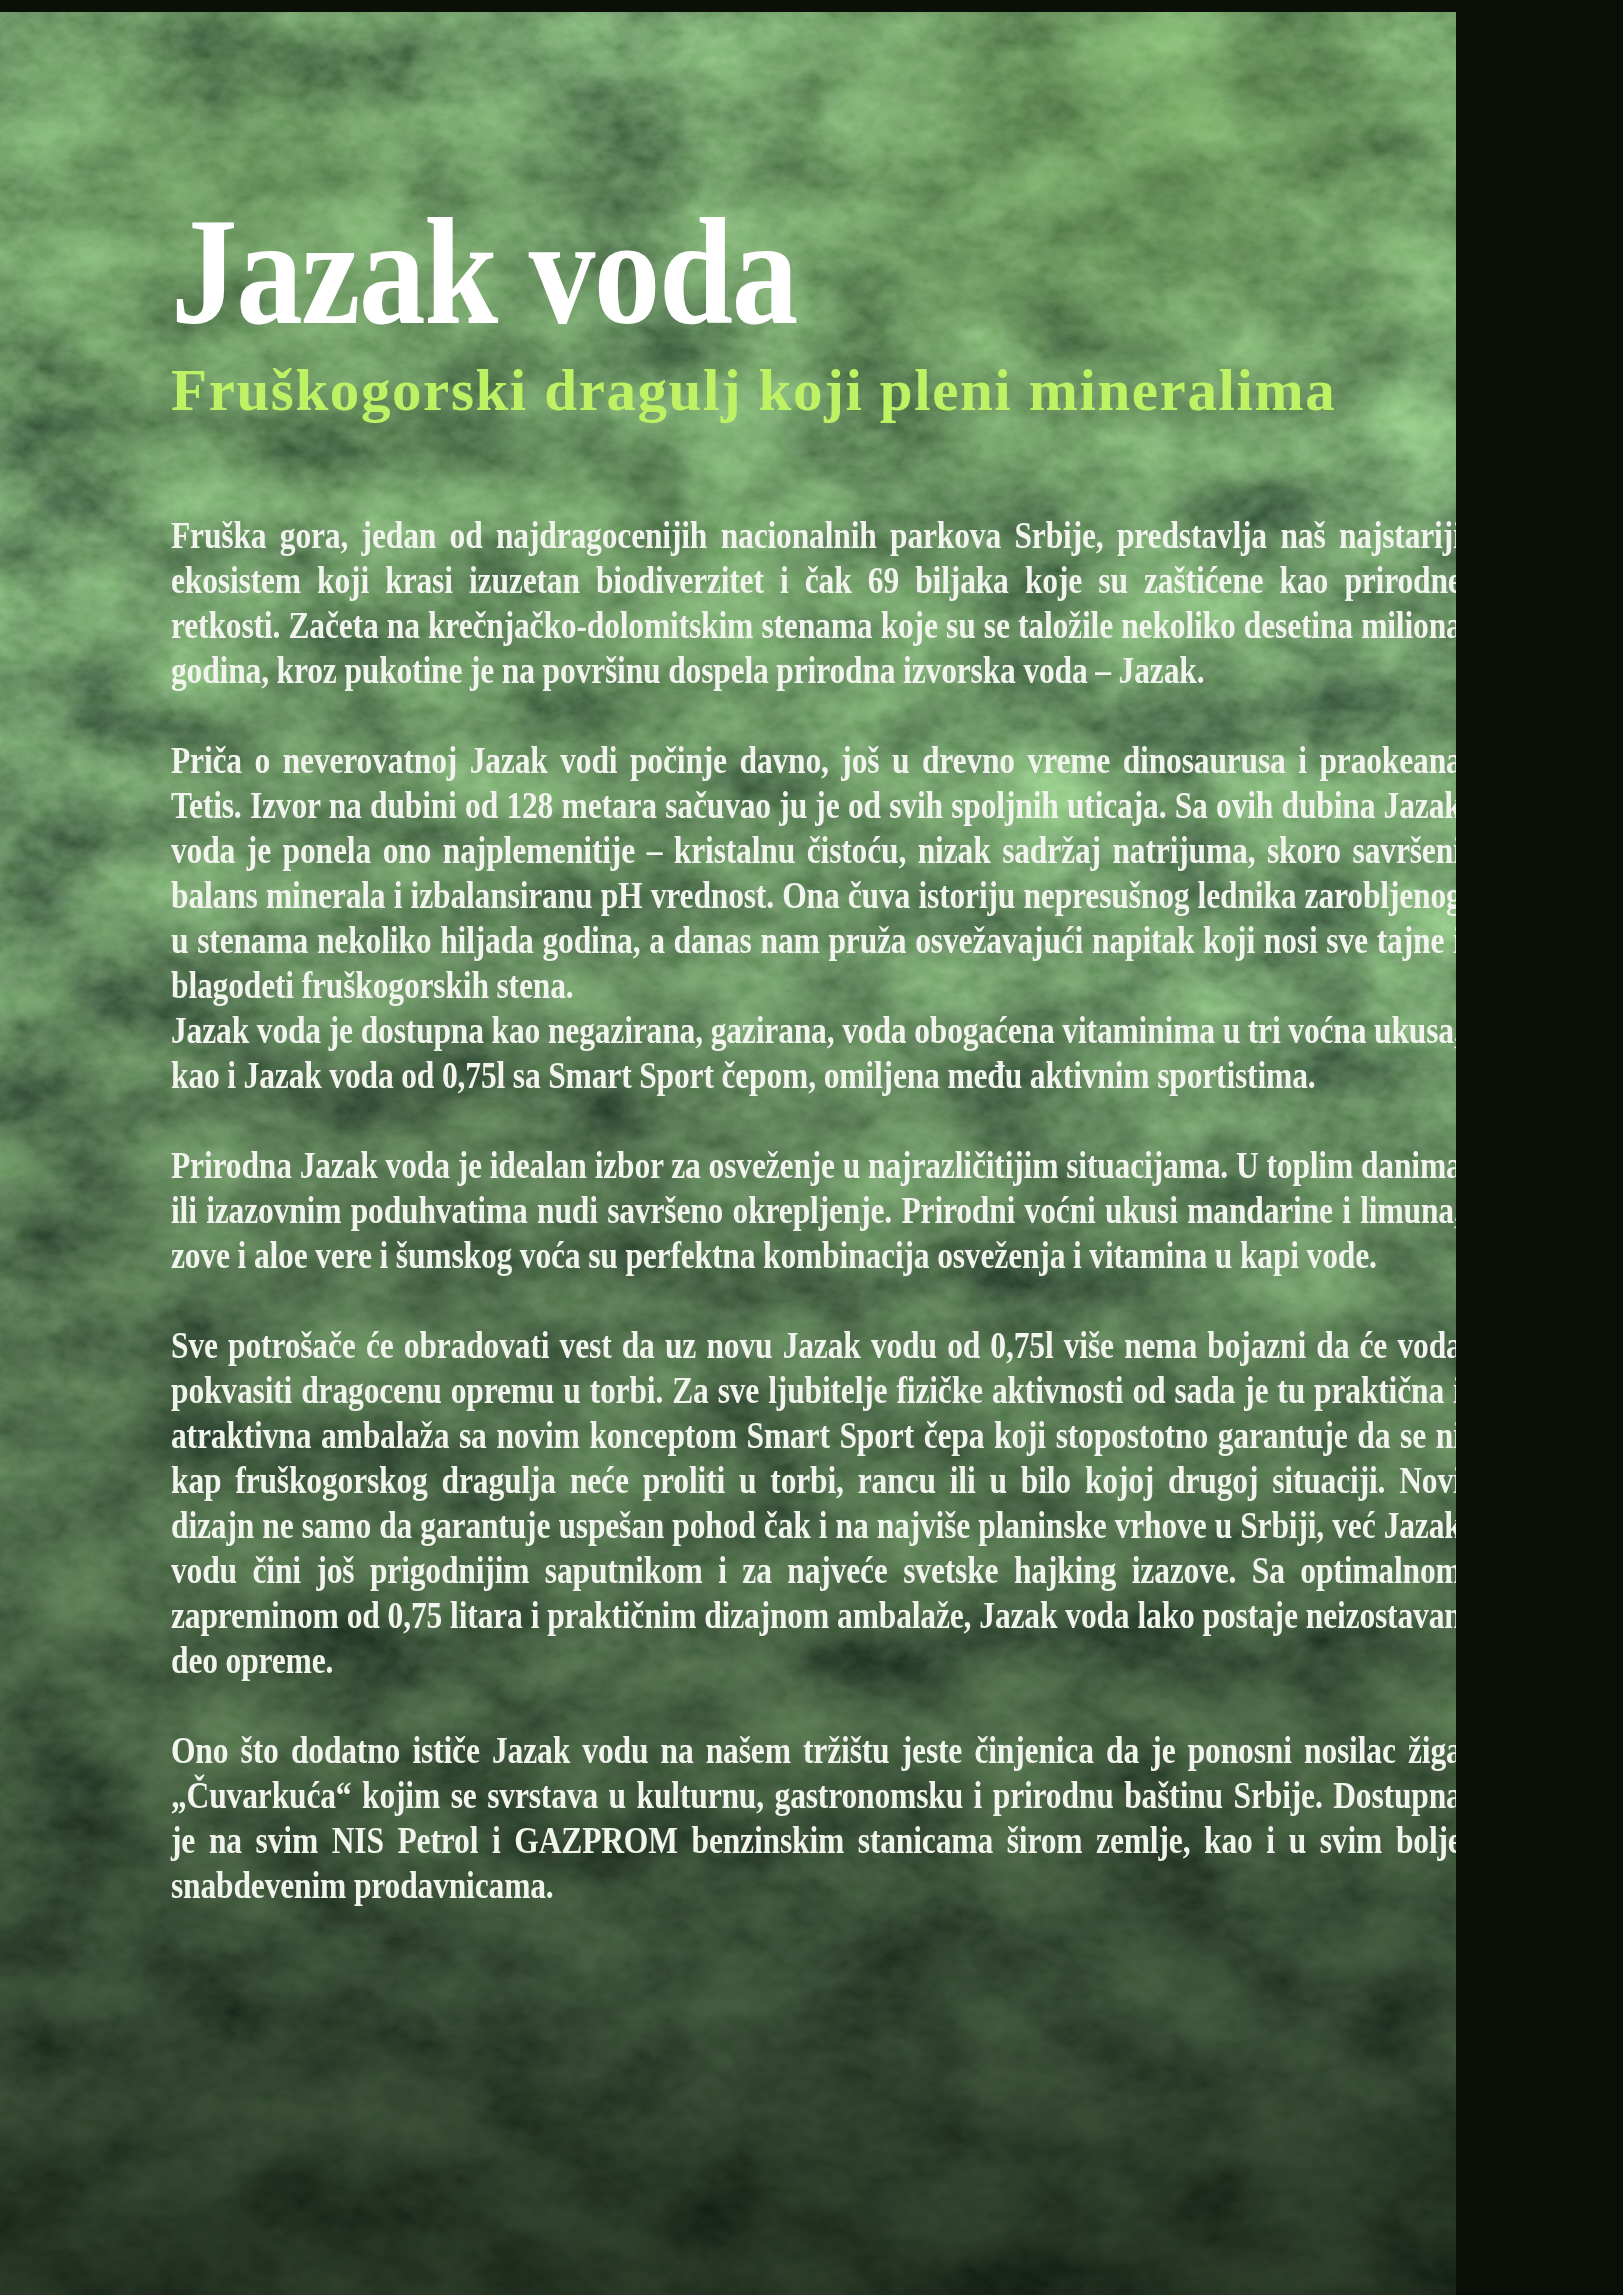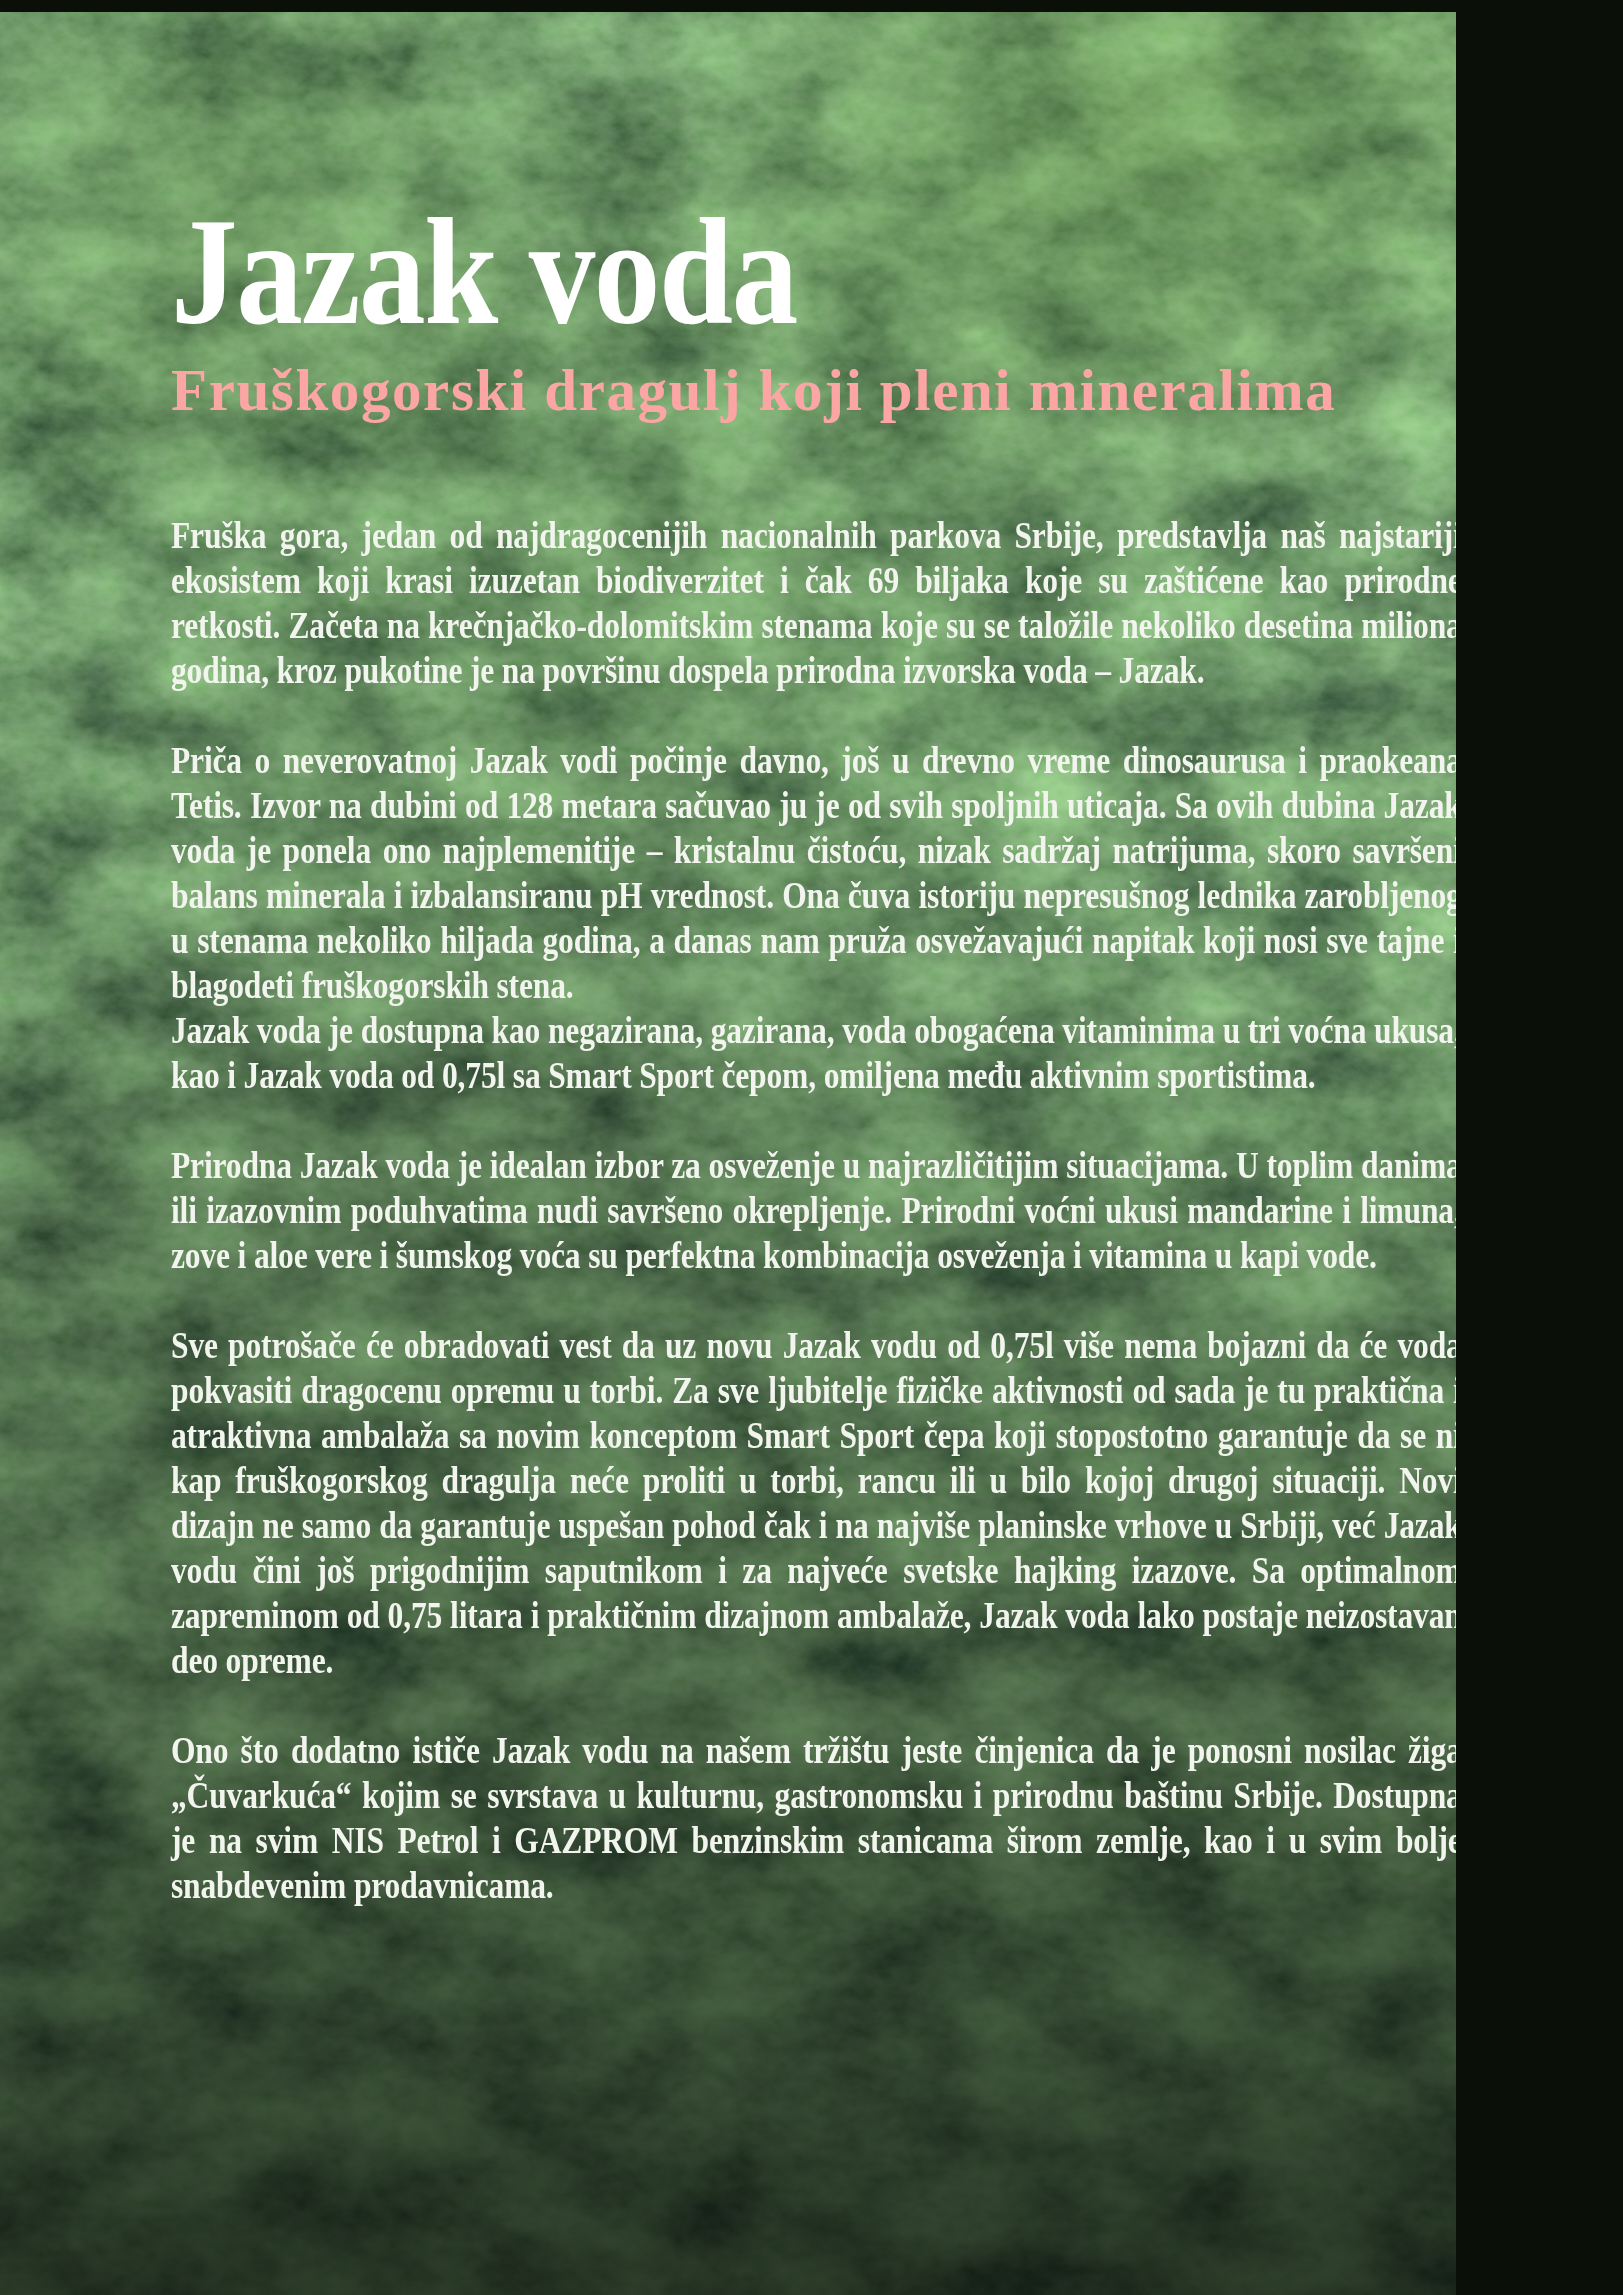--- a/index.html
+++ b/index.html
@@ -61,21 +61,21 @@
     color: #ffffff;
   }
 
   .subtitle {
     margin: 9.4px 0 0 0;
     font-size: 59px;
     line-height: 63px;
     font-weight: 700;
     letter-spacing: 1.6px;
     white-space: nowrap;
-    color: #fca5a5;
+    color: #bef264;
   }
 
   .body-block {
     margin-top: 91px;
     width: 1555px;
     transform: scaleX(0.83);
     transform-origin: left top;
     font-size: 38px;
     line-height: 45px;
     font-weight: 700;

